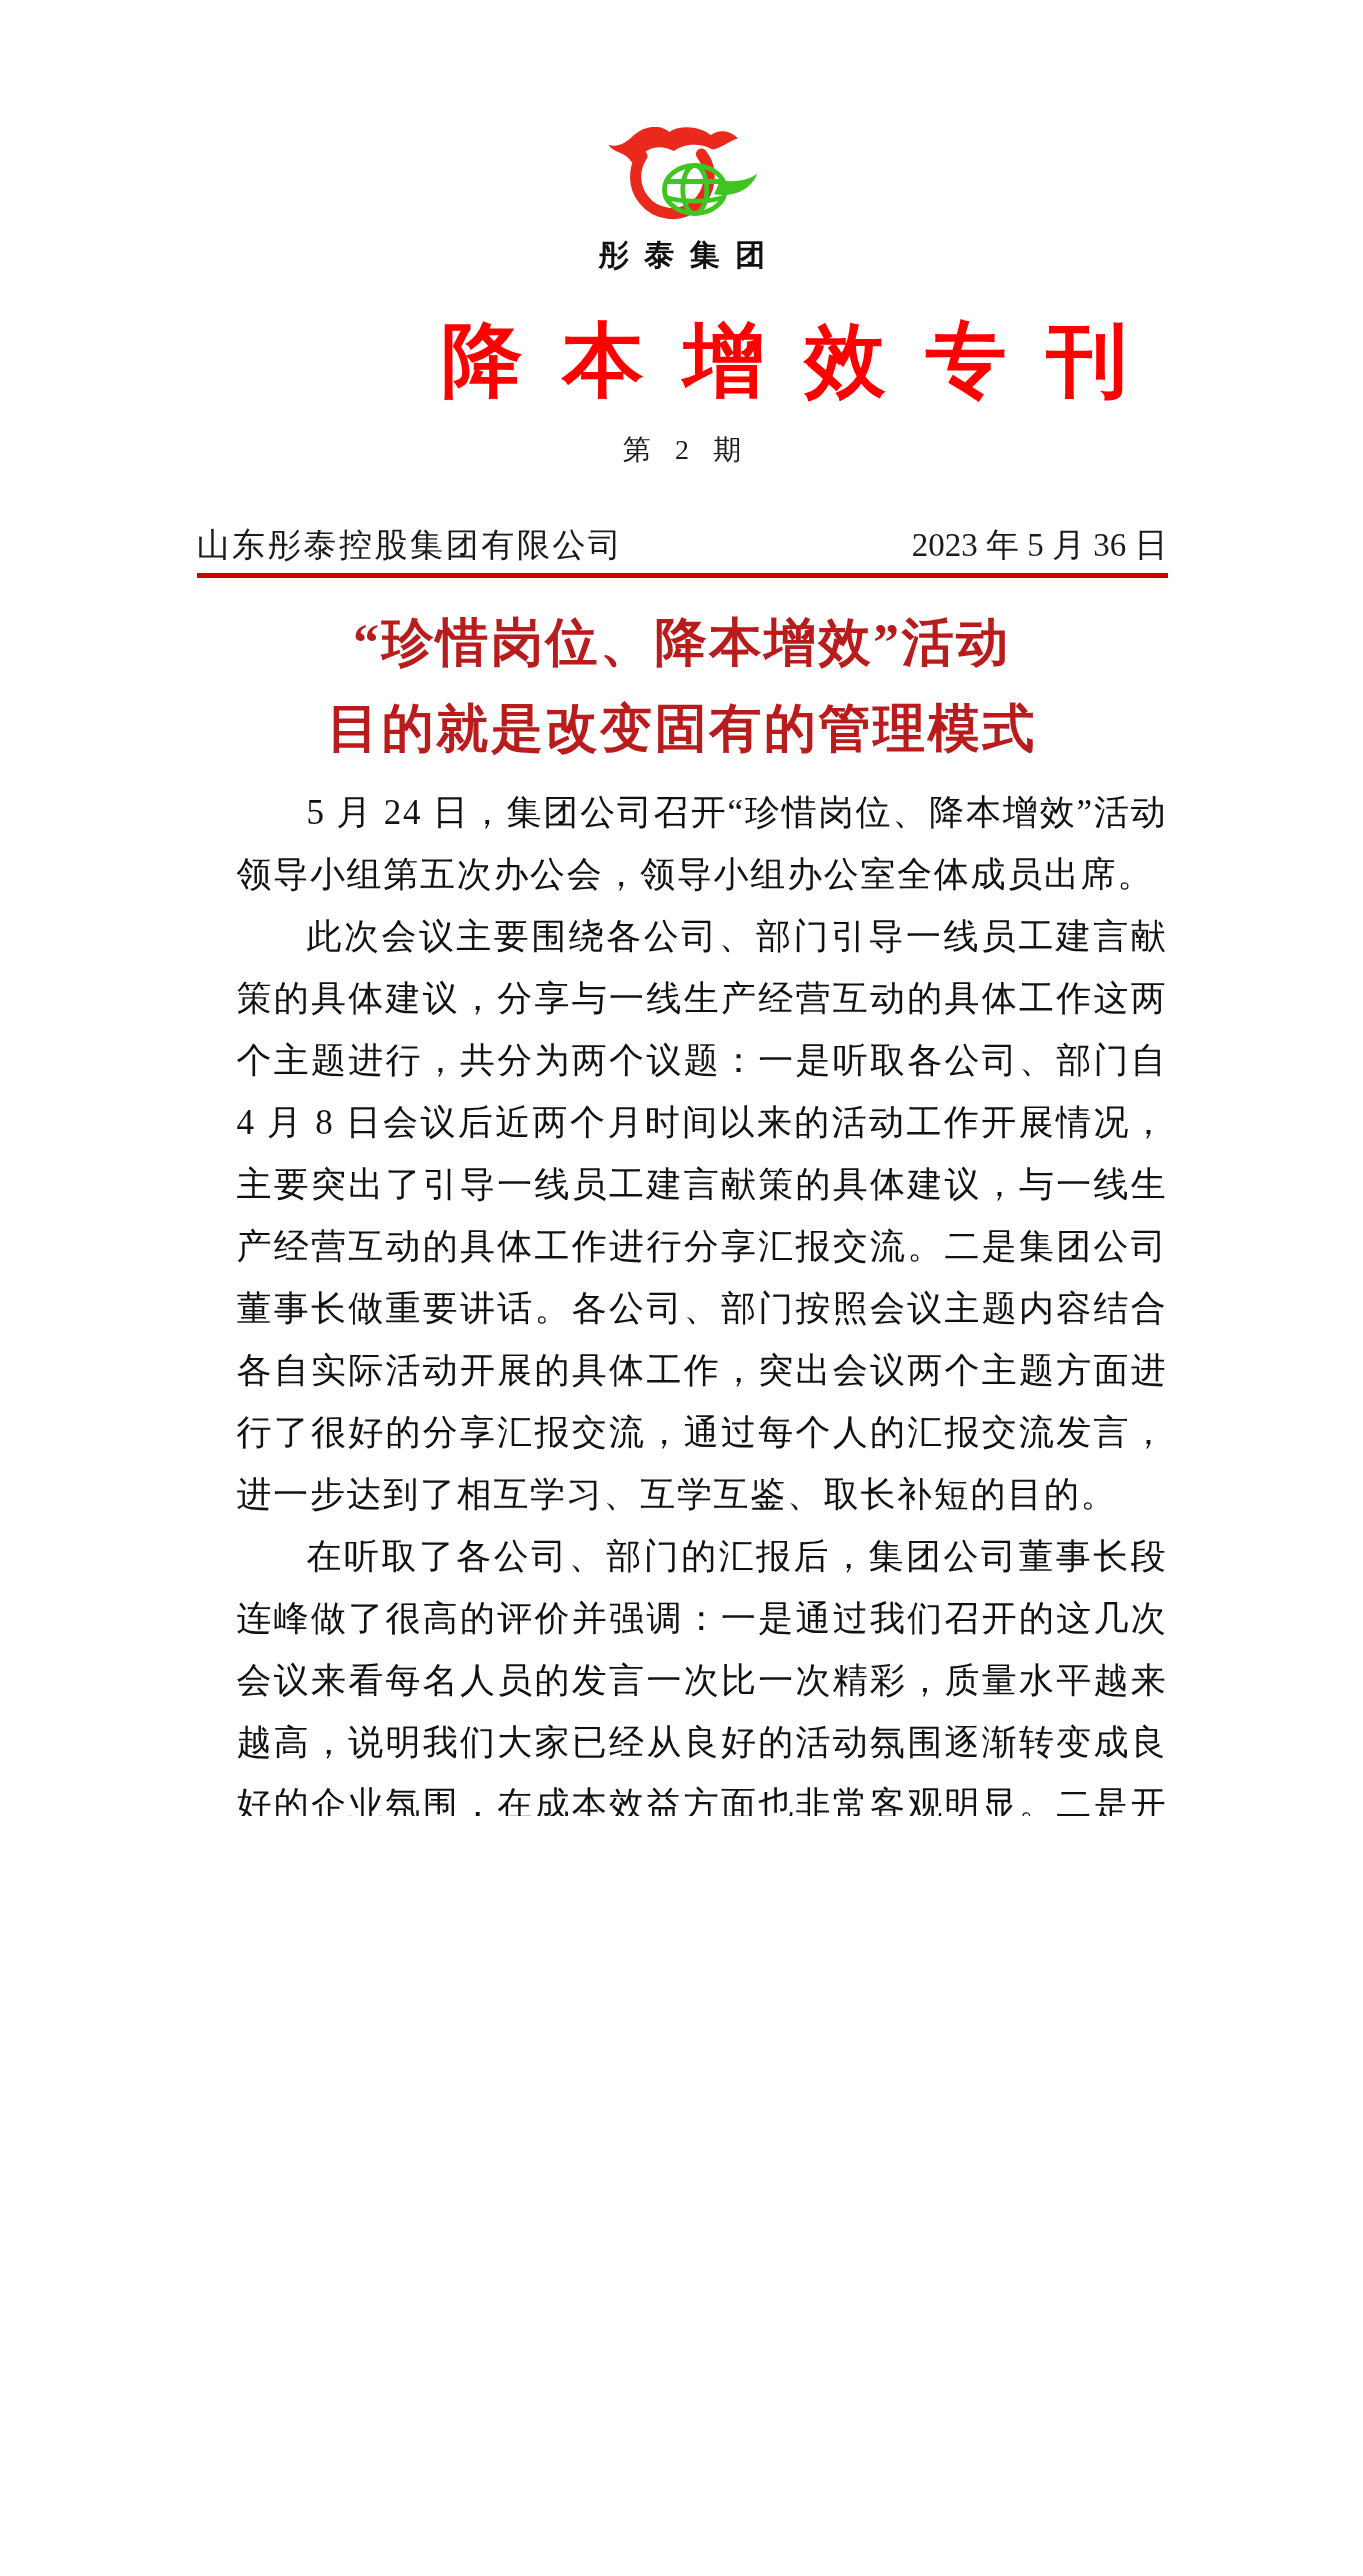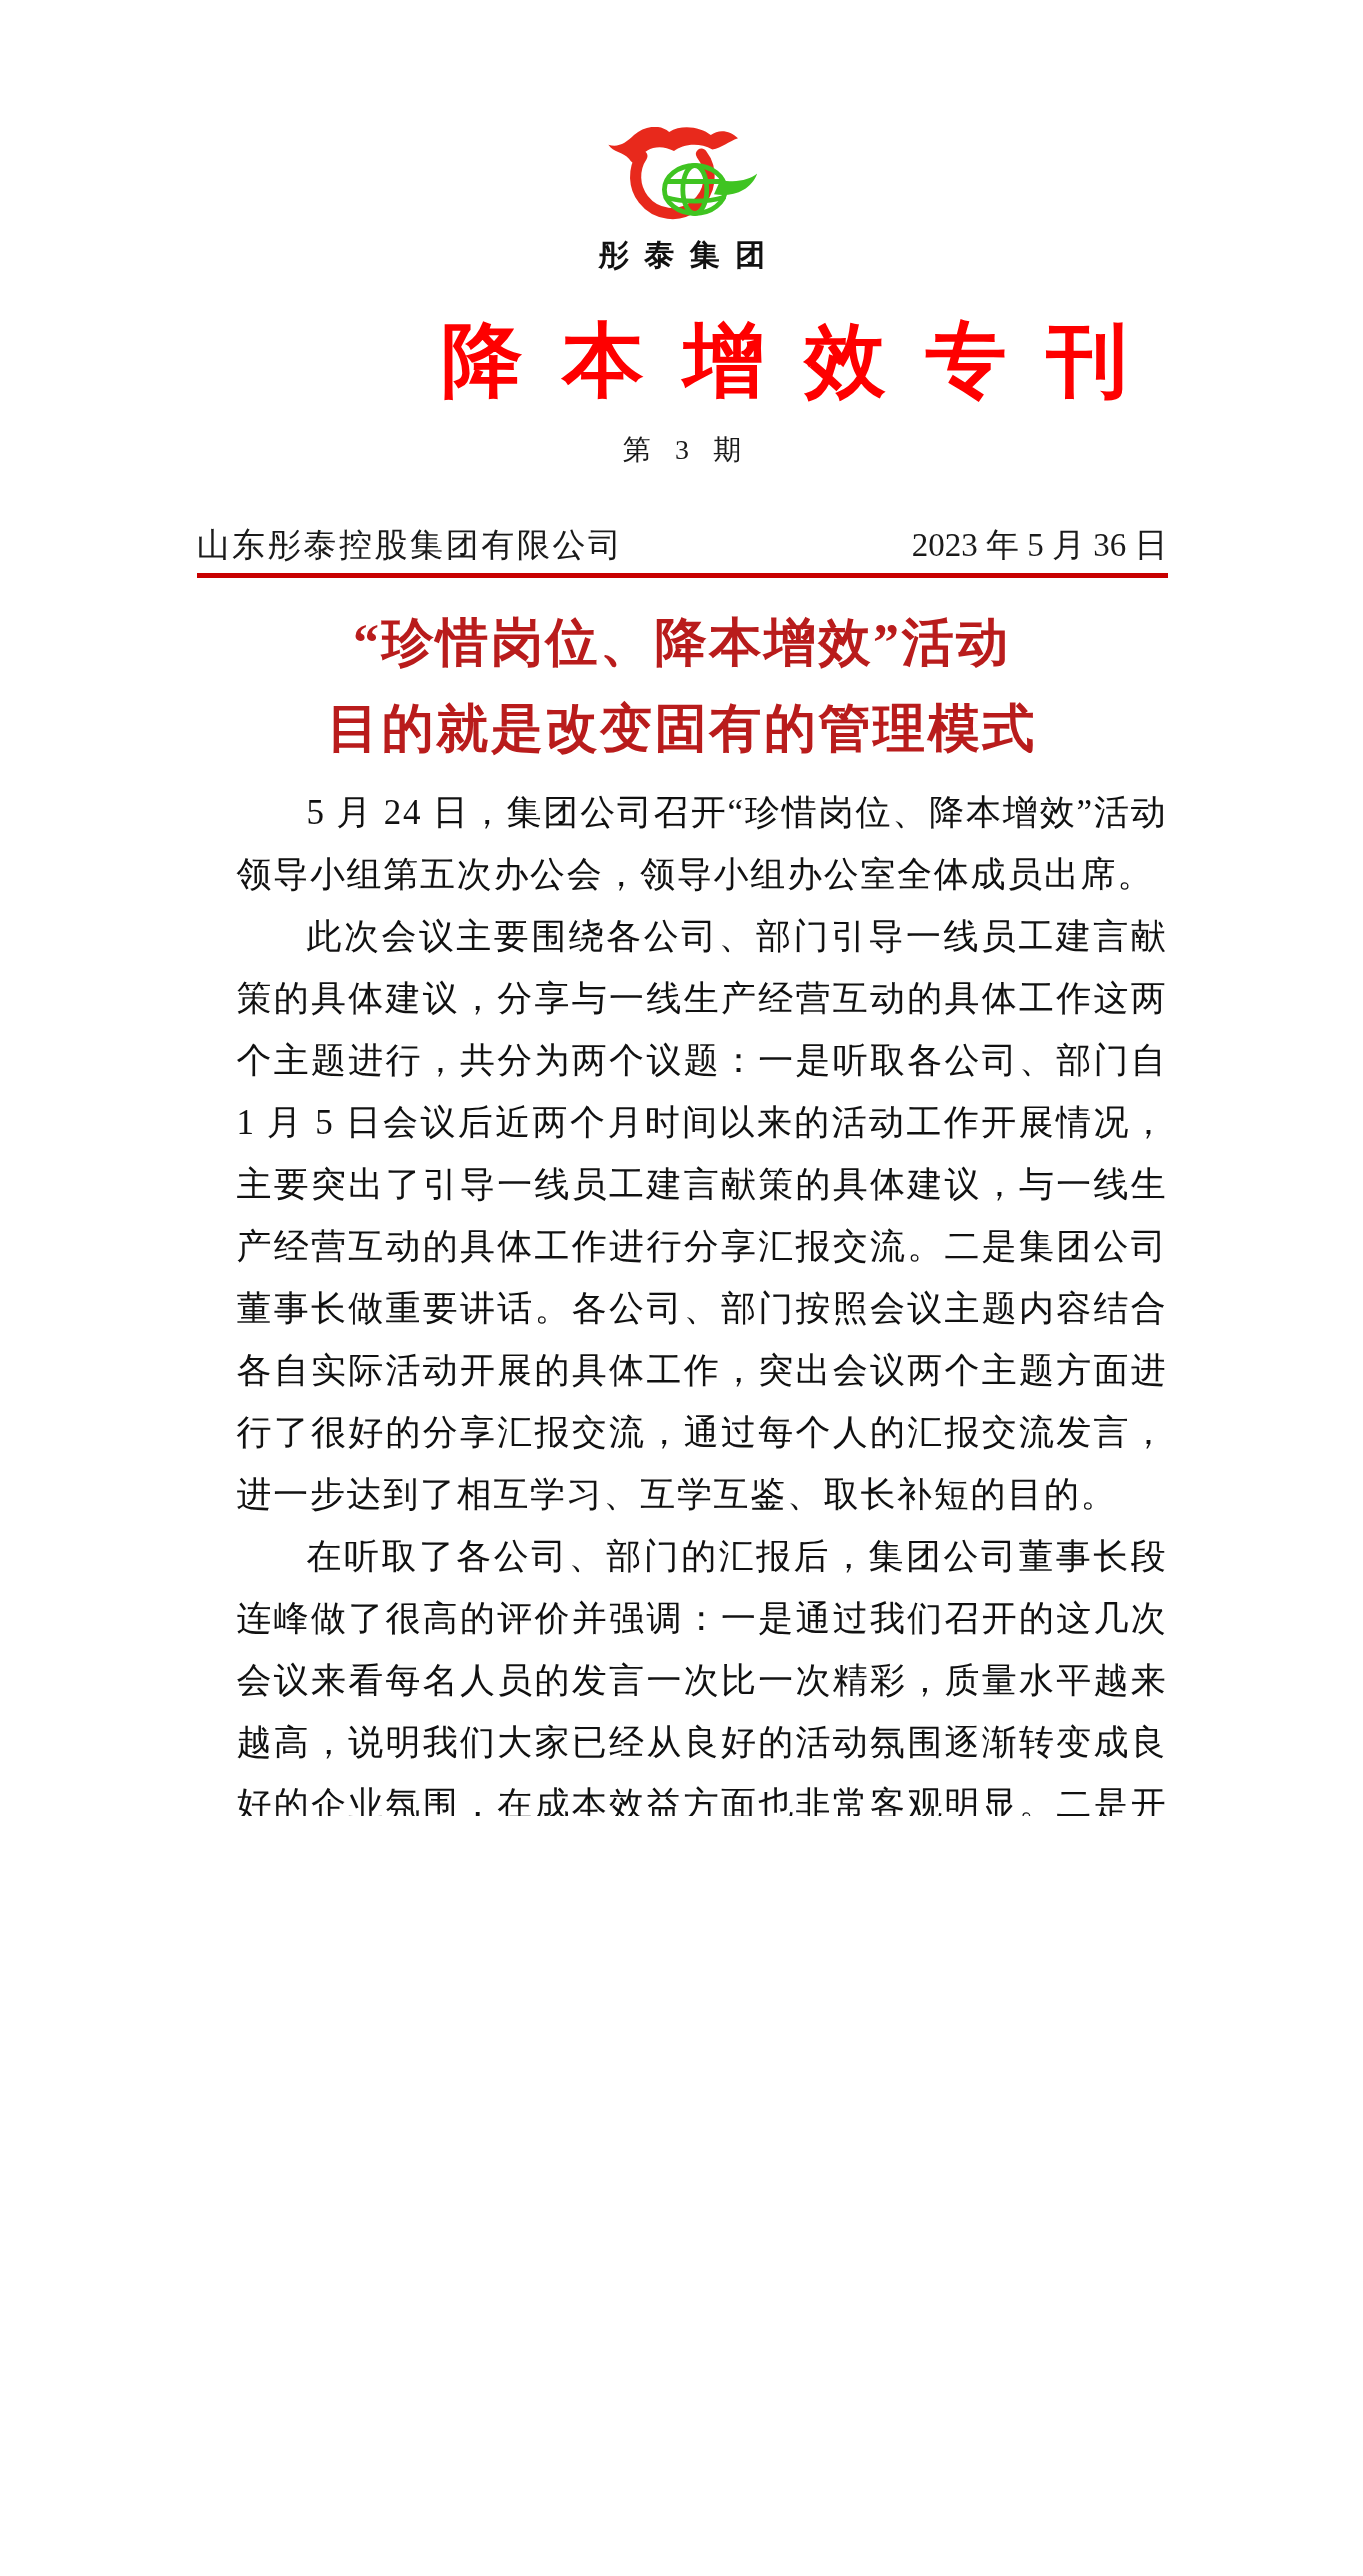--- a/index.html
+++ b/index.html
@@ -72,38 +72,38 @@
             <line x1="82" y1="68" x2="150" y2="68" stroke="#3fc421"></line>
             <path d="M80,88 C100,94 132,94 152,88" stroke="#3fc421"></path>
             <path d="M148,66 C168,70 184,66 194,58 C186,80 162,88 140,84" stroke="none" fill="#3fc421"></path>
           </g>
         </svg>
         <div class="logo-text">彤泰集团</div>
       </div>
 
       <h1 class="masthead">降本增效专刊</h1>
 
-      <div class="issue">第 3 期</div>
+      <div class="issue">第 2 期</div>
 
       <div class="meta">
         <span class="publisher">山东彤泰控股集团有限公司</span>
         <span class="date">2023 年 5 月 36 日</span>
       </div>
 
       <div class="rule"></div>
     </header>
 
     <article>
       <h2 class="headline">
         <span>“珍惜岗位、降本增效”活动</span>
         <span>目的就是改变固有的管理模式</span>
       </h2>
 
       <div class="body">
         <p>5 月 24 日，集团公司召开“珍惜岗位、降本增效”活动领导小组第五次办公会，领导小组办公室全体成员出席。</p>
-        <p>此次会议主要围绕各公司、部门引导一线员工建言献策的具体建议，分享与一线生产经营互动的具体工作这两个主题进行，共分为两个议题：一是听取各公司、部门自 1 月 5 日会议后近两个月时间以来的活动工作开展情况，主要突出了引导一线员工建言献策的具体建议，与一线生产经营互动的具体工作进行分享汇报交流。二是集团公司董事长做重要讲话。各公司、部门按照会议主题内容结合各自实际活动开展的具体工作，突出会议两个主题方面进行了很好的分享汇报交流，通过每个人的汇报交流发言，进一步达到了相互学习、互学互鉴、取长补短的目的。</p>
+        <p>此次会议主要围绕各公司、部门引导一线员工建言献策的具体建议，分享与一线生产经营互动的具体工作这两个主题进行，共分为两个议题：一是听取各公司、部门自 4 月 8 日会议后近两个月时间以来的活动工作开展情况，主要突出了引导一线员工建言献策的具体建议，与一线生产经营互动的具体工作进行分享汇报交流。二是集团公司董事长做重要讲话。各公司、部门按照会议主题内容结合各自实际活动开展的具体工作，突出会议两个主题方面进行了很好的分享汇报交流，通过每个人的汇报交流发言，进一步达到了相互学习、互学互鉴、取长补短的目的。</p>
         <p>在听取了各公司、部门的汇报后，集团公司董事长段连峰做了很高的评价并强调：一是通过我们召开的这几次会议来看每名人员的发言一次比一次精彩，质量水平越来越高，说明我们大家已经从良好的活动氛围逐渐转变成良好的企业氛围，在成本效益方面也非常客观明显。二是开展这次活动初衷在于疫情过后各个企业都在降本，大环境的趋势下我们把公司账务复盘，弥补漏洞损失，目的就是改变固有的管理模式，逐步提升管理能力，打造动车团队。三是继续引导发动一线员工建言献策，积极性起来后再逐步向高质量意见建议进行，同时，大家要把思想都统一到公司的发展高度上来，同心同德，营造良好的企业氛围，把降本增效活动推向更深入，既要降本又要增效，既要节流又要开源。四是此次会议财务部门的分享汇报交流整体比较好，既有团队建议也有个人建议，既有时间数据也有图片说明，整体展现效果较好，在以后的会议时也要借鉴好财务汇报材料模板，结合各自工作突出特点进行分享汇报交流。</p>
       </div>
     </article>
 
   </div>
 </div>
 
 
 </body></html>

